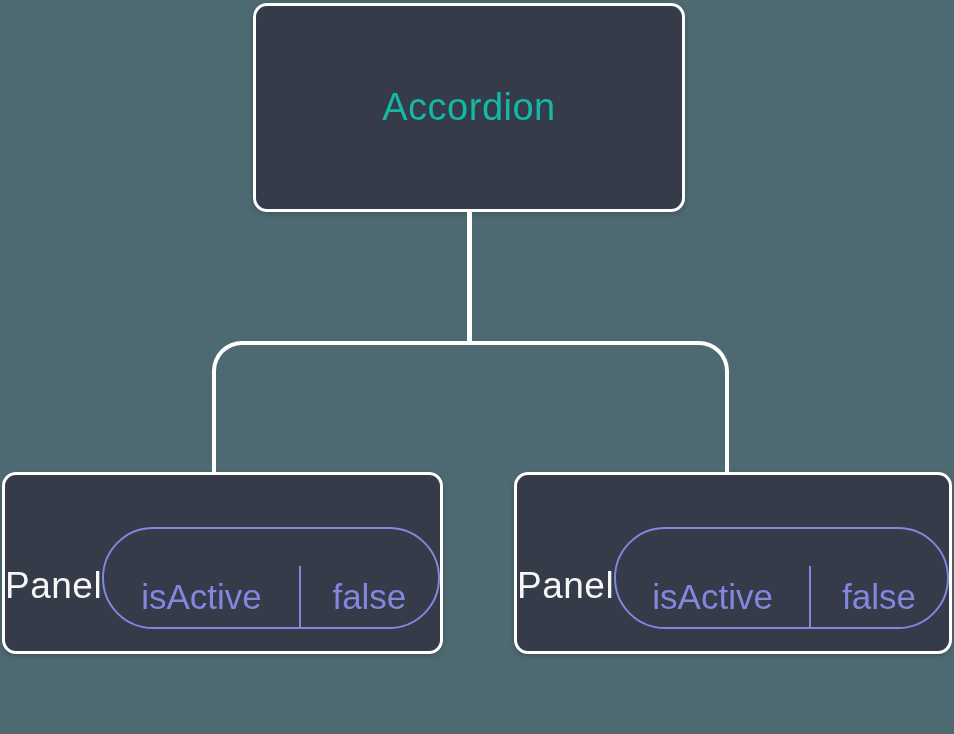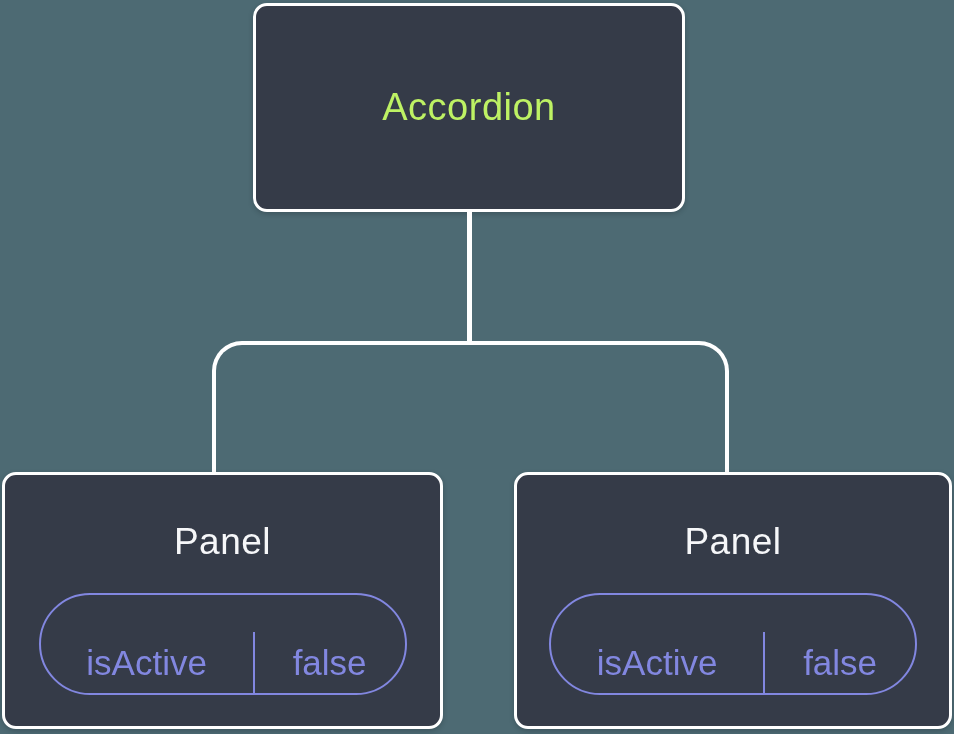--- a/index.html
+++ b/index.html
@@ -34,27 +34,27 @@
     width: 432px;
     height: 209px;
     display: flex;
     align-items: center;
     justify-content: center;
   }
   .node-title {
     font-size: 38px;
     font-weight: 500;
     letter-spacing: 0.5px;
-    color: #bef264;
+    color: #14b8a6;
   }
   .node-panel {
     top: 472px;
-    height: 257px;
+    height: 182px;
     display: flex;
-    flex-direction: column;
+    flex-direction: row;
     align-items: center;
   }
   .node-panel.left {
     left: 2px;
     width: 441px;
   }
   .node-panel.right {
     left: 514px;
     width: 438px;
   }

